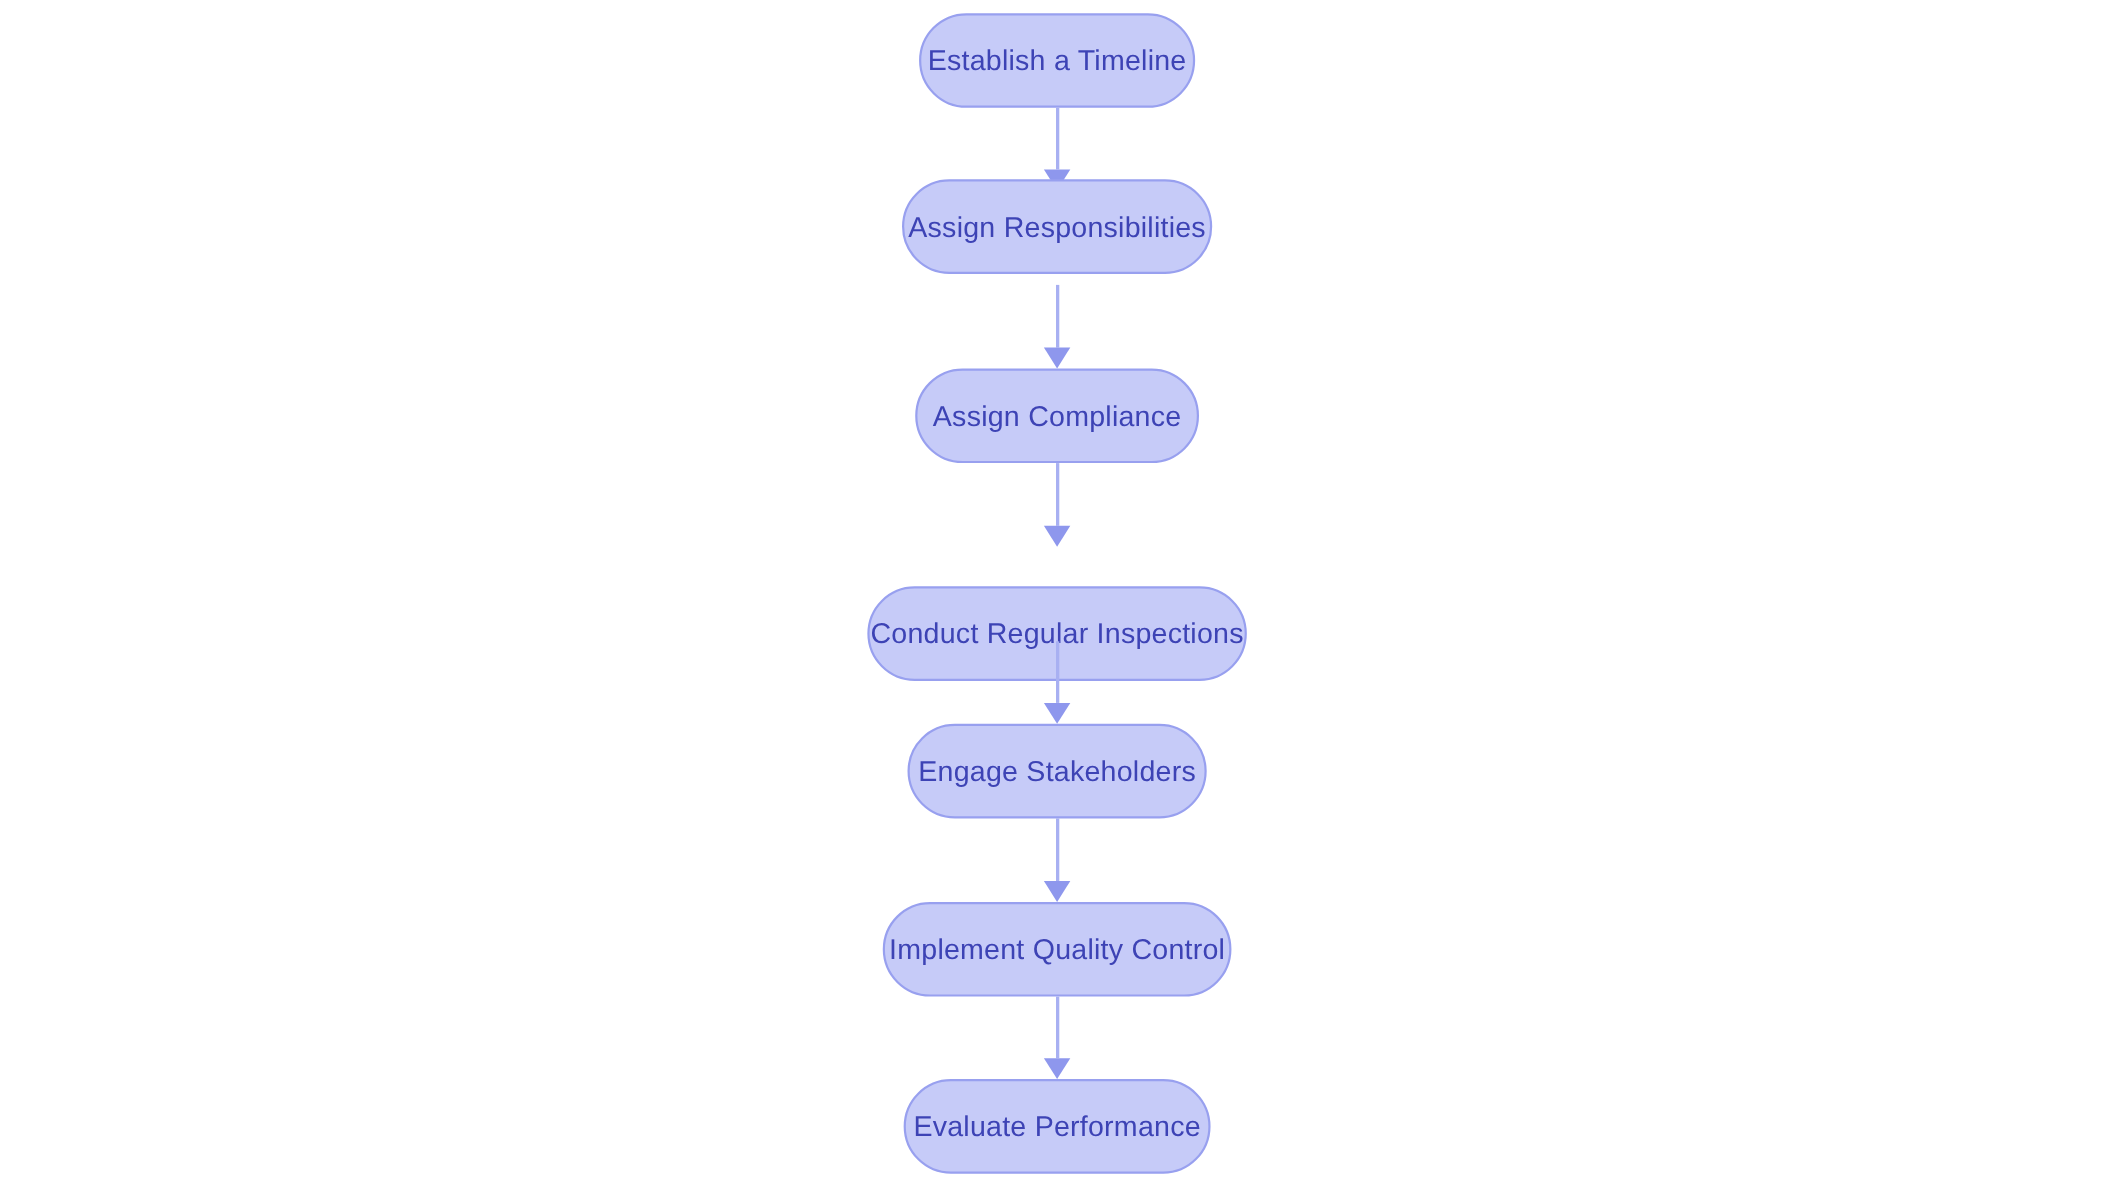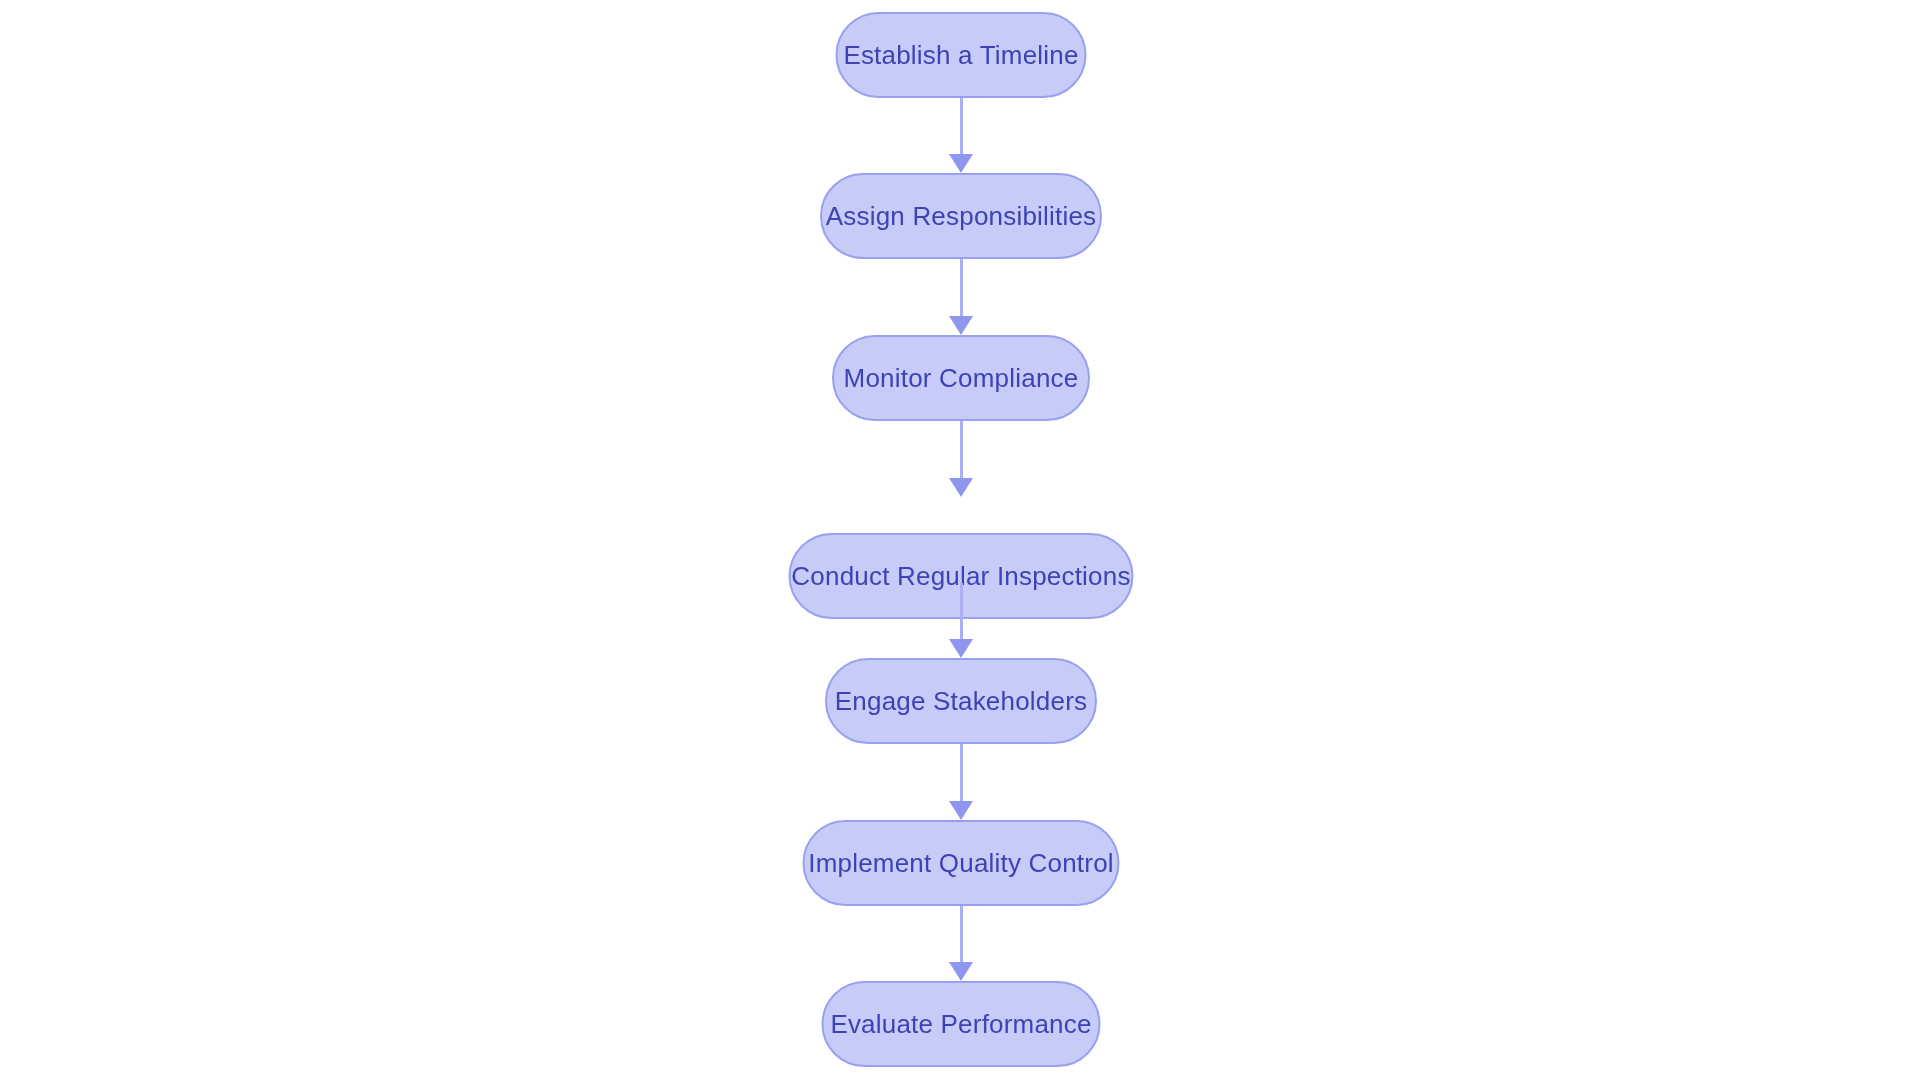--- a/index.html
+++ b/index.html
@@ -68,31 +68,31 @@
 
   <div class="node" style="top:12px; width:251px;">
     <span class="node-label">Establish a Timeline</span>
   </div>
 
   <div class="arrow" style="top:98px; height:75px;">
     <div class="arrow-stem"></div>
     <div class="arrow-head"></div>
   </div>
 
-  <div class="node" style="top:173px; width:282px;">
+  <div class="node" style="top:163px; width:282px;">
     <span class="node-label">Assign Responsibilities</span>
   </div>
 
   <div class="arrow" style="top:259px; height:76px;">
     <div class="arrow-stem"></div>
     <div class="arrow-head"></div>
   </div>
 
   <div class="node" style="top:335px; width:258px;">
-    <span class="node-label">Monitor Compliance</span>
+    <span class="node-label">Assign Compliance</span>
   </div>
 
   <div class="arrow" style="top:421px; height:76px;">
     <div class="arrow-stem"></div>
     <div class="arrow-head"></div>
   </div>
 
   <div class="node" style="top:497px; width:345px;margin-top:36px;">
     <span class="node-label">Conduct Regular Inspections</span>
   </div>

